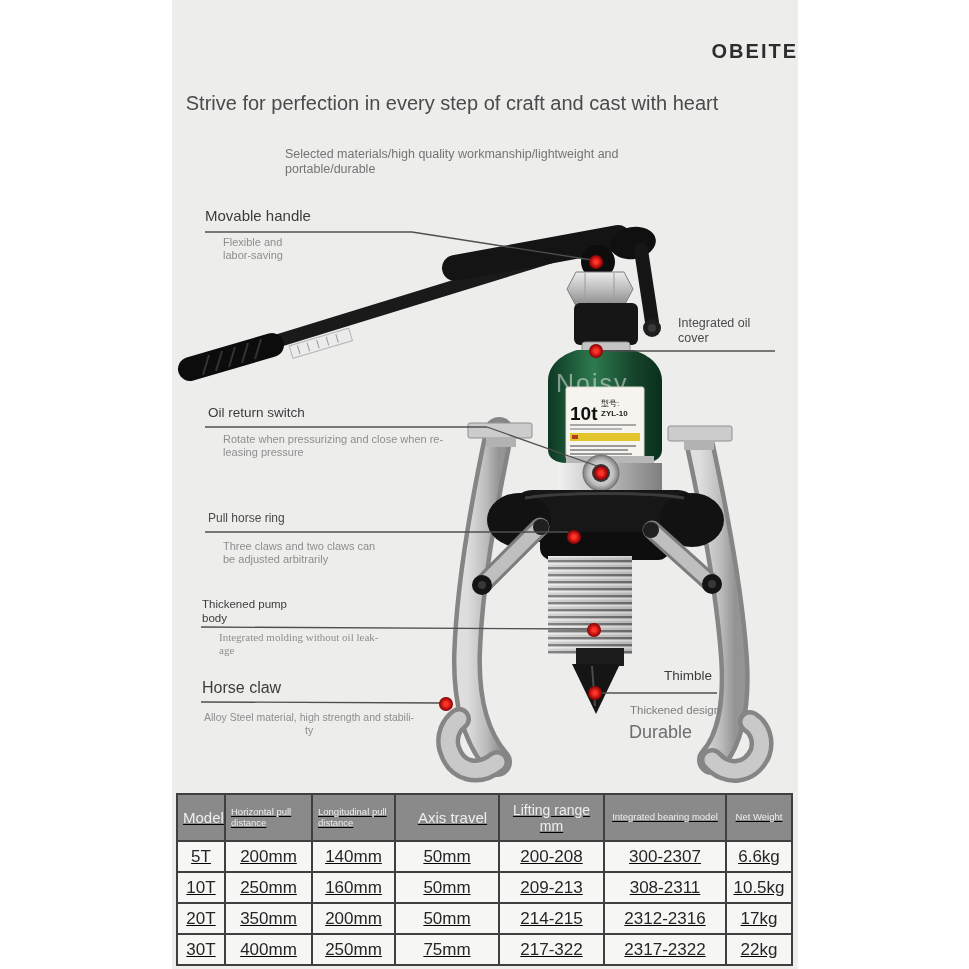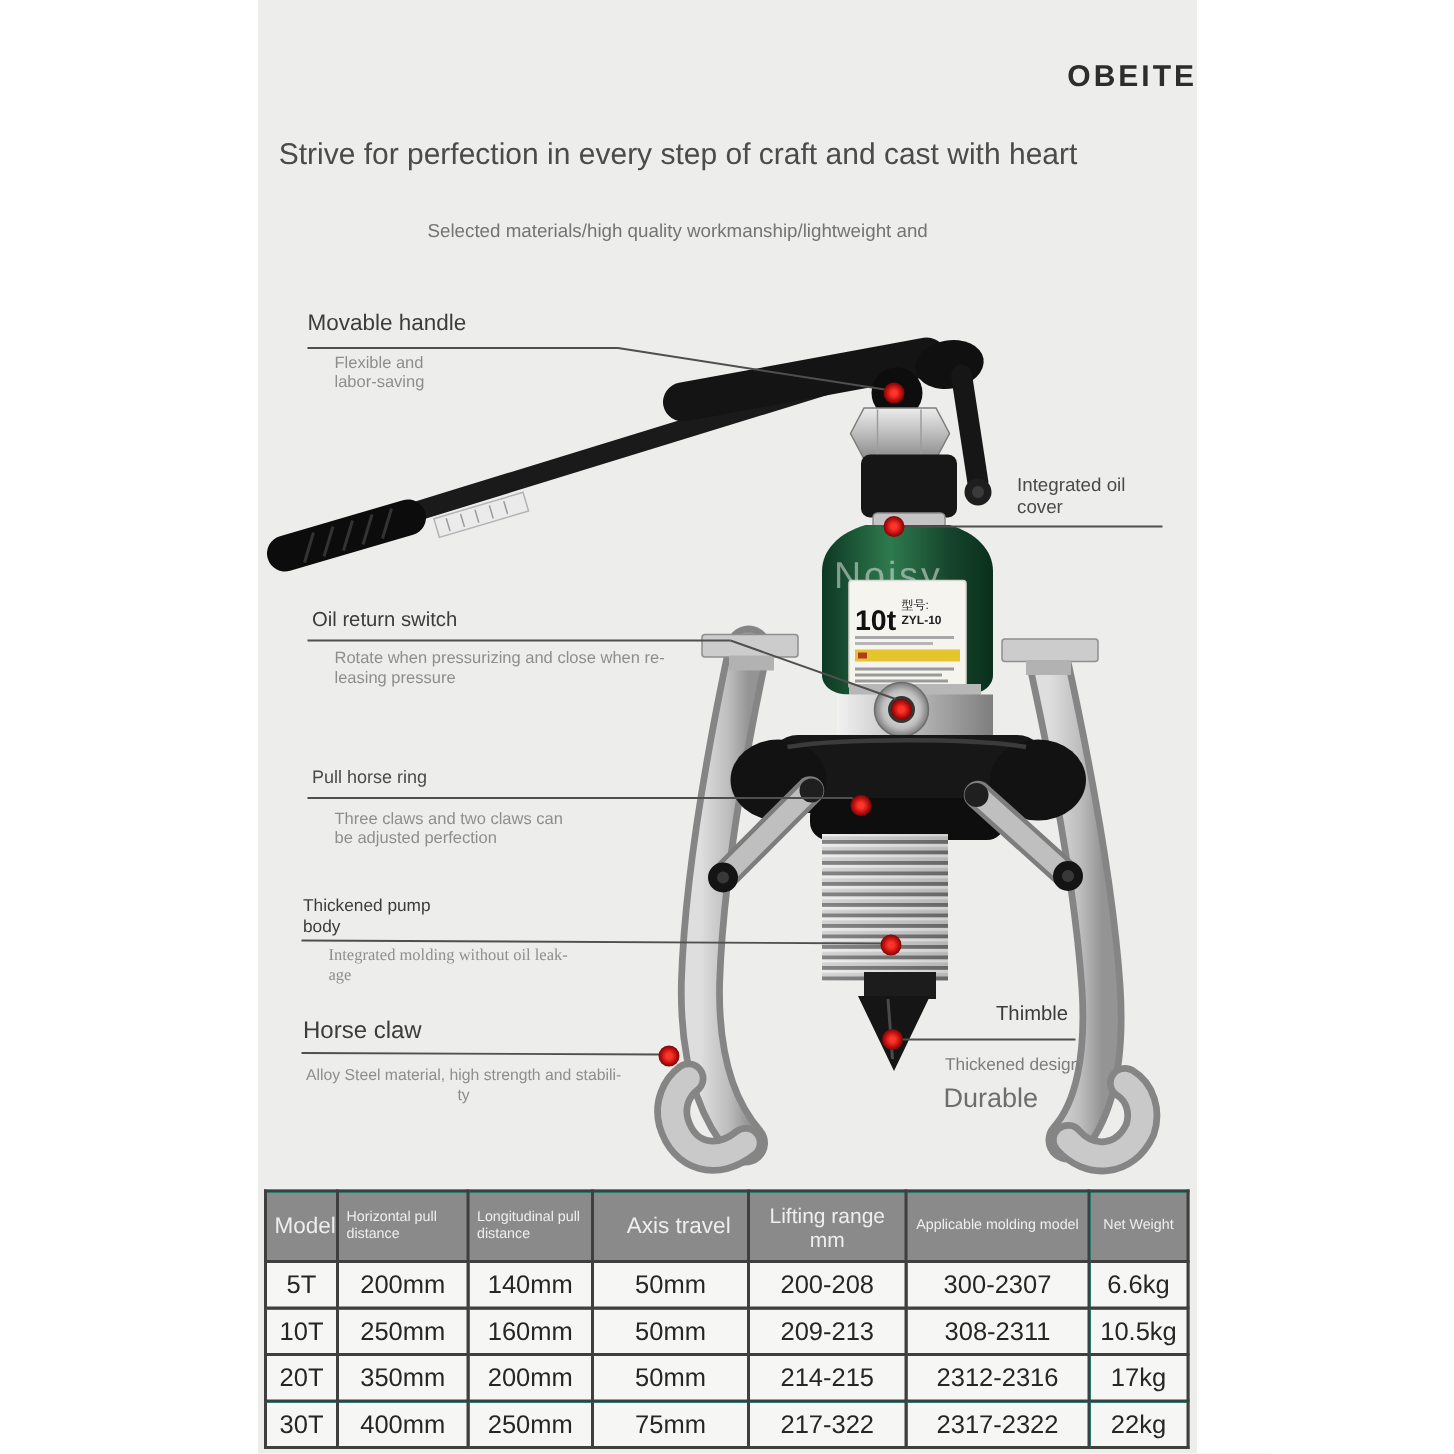--- a/index.html
+++ b/index.html
@@ -47,21 +47,22 @@
   .t-horseclaw{left:202px;top:679px;font-size:16px;}
   .d-horseclaw{left:186px;top:711px;font-size:10.5px;line-height:12.5px;text-align:center;}
   .t-thimble{left:664px;top:668px;font-size:13.5px;}
   .d-thimble{left:630px;top:704px;font-size:11.5px;color:#7d7d7d;}
   .t-durable{left:629px;top:722px;font-size:18px;color:#6e6e6e;}
 
   
   #spec-table{
     position:absolute;left:176px;top:793px;
     border-collapse:collapse;table-layout:fixed;width:615px;
-    background:#14b8a6;
+    background:#fef9c3;
+    text-decoration:underline;
   }
   #spec-table th,#spec-table td{
     border:2px solid #3f3f3f;overflow:hidden;white-space:normal;
   }
   #spec-table thead th{
     background:#8a8a8a;color:#eeeeee;font-weight:normal;
     height:43px;vertical-align:middle;
   }
   #spec-table tbody td{
     height:27px;background:#f6f6f5;color:#262626;
@@ -245,20 +246,21 @@
     <circle cx="594" cy="630" r="7" fill="url(#dotGrad)"></circle>
     <circle cx="446" cy="704" r="7" fill="url(#dotGrad)"></circle>
     <circle cx="595" cy="693" r="7" fill="url(#dotGrad)"></circle>
   </g>
 </svg>
 
 <div class="abs brand">OBEITE</div>
 <div class="abs headline">Strive for perfection in every step of craft and cast with heart</div>
 <div class="abs subheadline line-block">
   <span>Selected materials/high quality workmanship/lightweight and</span>
+  <span>portable/durable</span>
 </div>
 
 <div class="abs co-title t-movable">Movable handle</div>
 <div class="abs co-desc d-movable line-block">
   <span>Flexible and</span>
   <span>labor-saving</span>
 </div>
 
 <div class="abs t-oilcover line-block">
   <span>Integrated oil</span>
@@ -267,21 +269,21 @@
 
 <div class="abs co-title t-oilreturn">Oil return switch</div>
 <div class="abs co-desc d-oilreturn line-block">
   <span>Rotate when pressurizing and close when re-</span>
   <span>leasing pressure</span>
 </div>
 
 <div class="abs co-title t-pullring">Pull horse ring</div>
 <div class="abs co-desc d-pullring line-block">
   <span>Three claws and two claws can</span>
-  <span>be adjusted perfection</span>
+  <span>be adjusted arbitrarily</span>
 </div>
 
 <div class="abs co-title t-pump line-block">
   <span>Thickened pump</span>
   <span>body</span>
 </div>
 <div class="abs co-desc d-pump line-block">
   <span>Integrated molding without oil leak-</span>
   <span>age</span>
 </div>
@@ -306,21 +308,21 @@
       <col style="width:122px">
     <col style="width:66px">
   </colgroup>
   <thead>
     <tr>
       <th class="h-big h-left">Model</th>
       <th class="h-small h-left">Horizontal pull distance</th>
       <th class="h-small h-left">Longitudinal pull distance</th>
       <th class="h-big h-center">Axis travel</th>
       <th class="h-mid h-center">Lifting range mm</th>
-      <th class="h-small h-center">Applicable molding model</th>
+      <th class="h-small h-center">Integrated bearing model</th>
       <th class="h-small h-center">Net Weight</th>
     </tr>
   </thead>
   <tbody>
     <tr>
       <td>5T</td>
       <td>200mm</td>
       <td>140mm</td>
       <td>50mm</td>
       <td>200-208</td>

